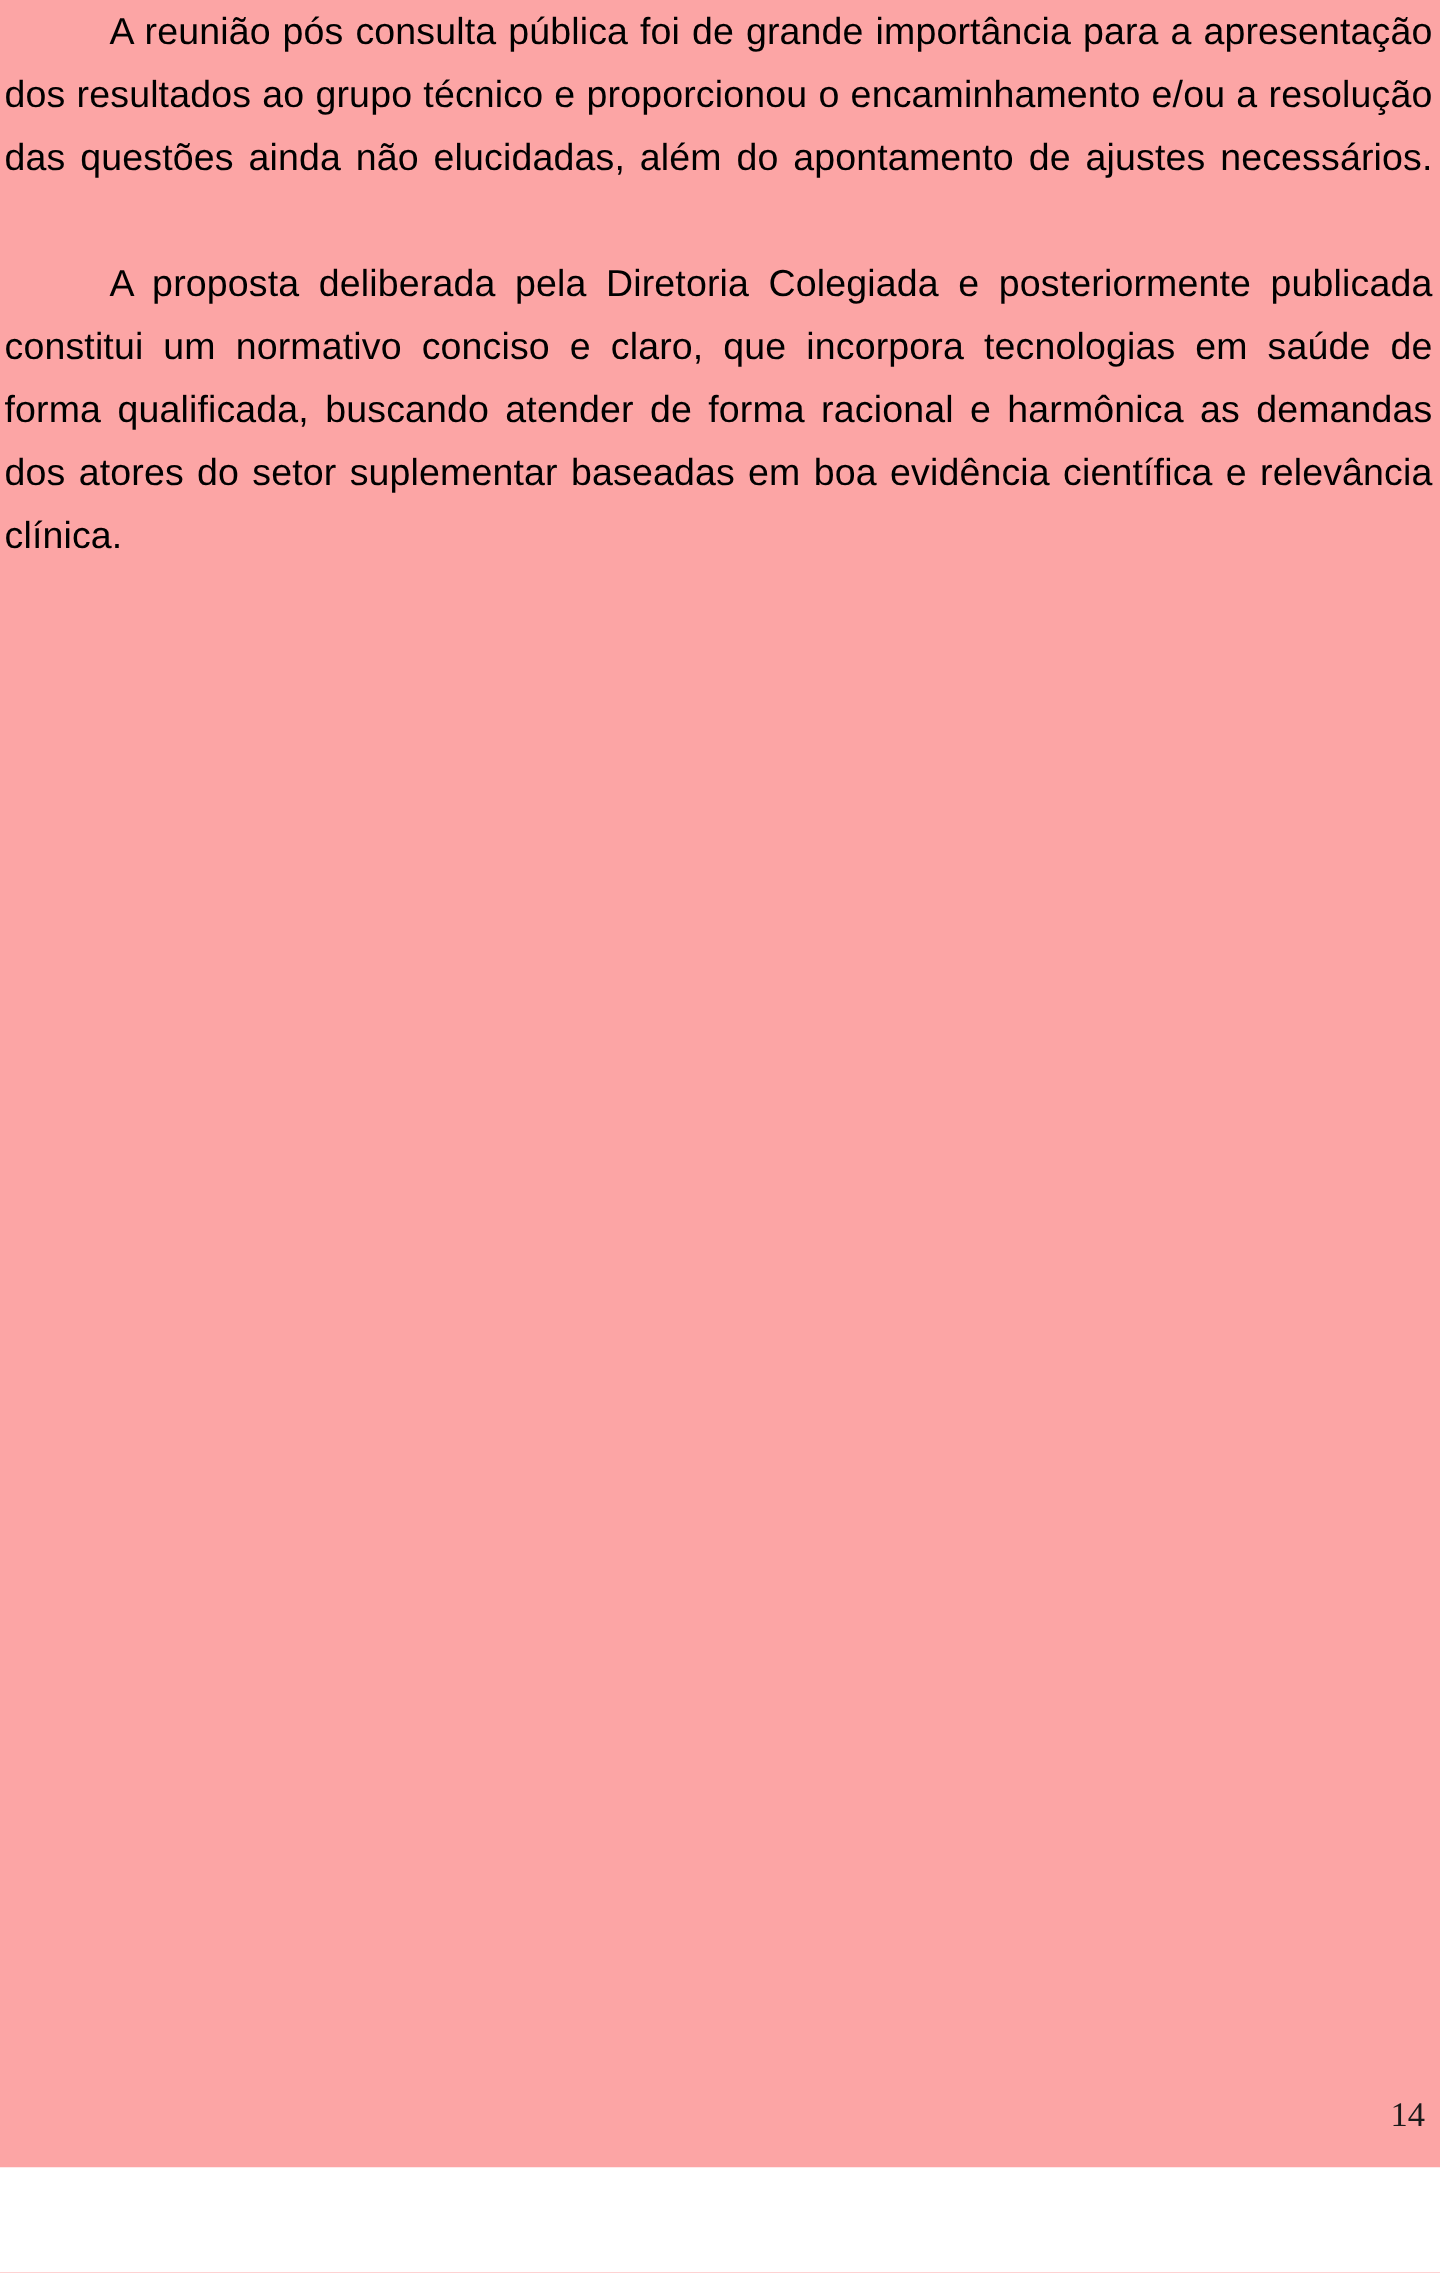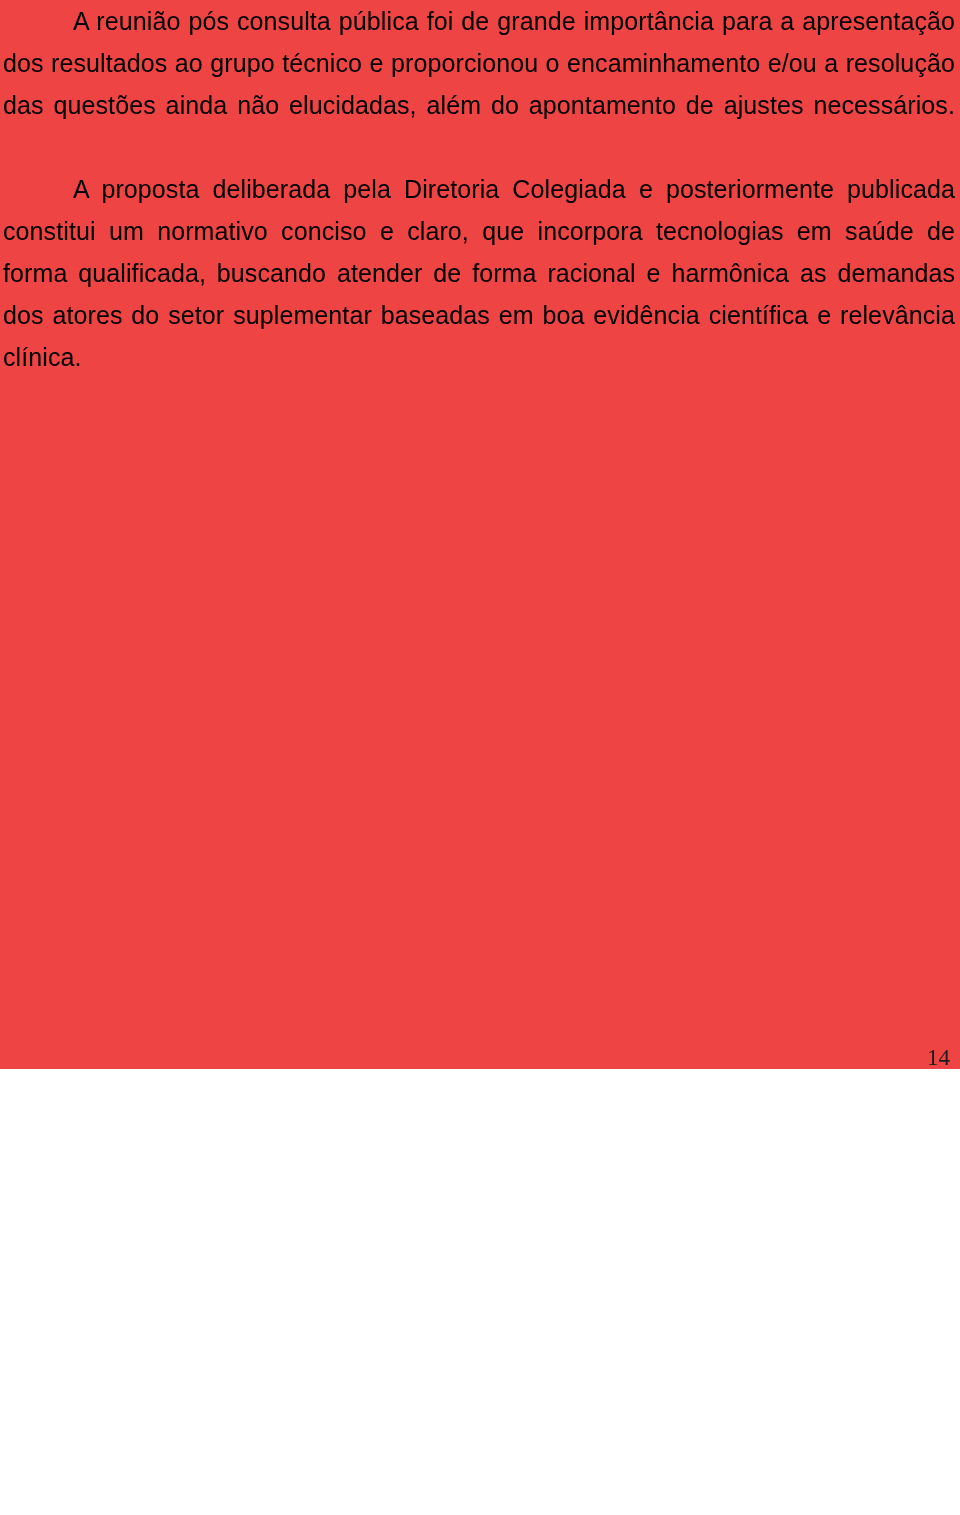--- a/index.html
+++ b/index.html
@@ -5,22 +5,22 @@
 <style>
   html, body {
     margin: 0;
     padding: 0;
     background: #ffffff;
   }
 
   .page {
     position: relative;
     width: 960px;
-    height: 1069px;
-    background: #ef4444;
+    height: 1445px;
+    background: #fca5a5;
     overflow: hidden;
     box-sizing: border-box;
   }
 
   .text-column {
     position: absolute;
     left: 3px;
     top: 0px;
     width: 952px;
   }
@@ -43,21 +43,21 @@
   
   .body-paragraph::after {
     content: "";
     display: inline-block;
     width: 100%;
   }
 
   .page-number {
     position: absolute;
     right: 10px;
-    bottom: 0;
+    bottom: 24px;
     font-family: "Liberation Serif", "DejaVu Serif", serif;
     font-size: 23px;
     line-height: 23px;
     color: #1a1a1a;
     text-align: right;
   }
 </style>
 </head>
 <body>
 

